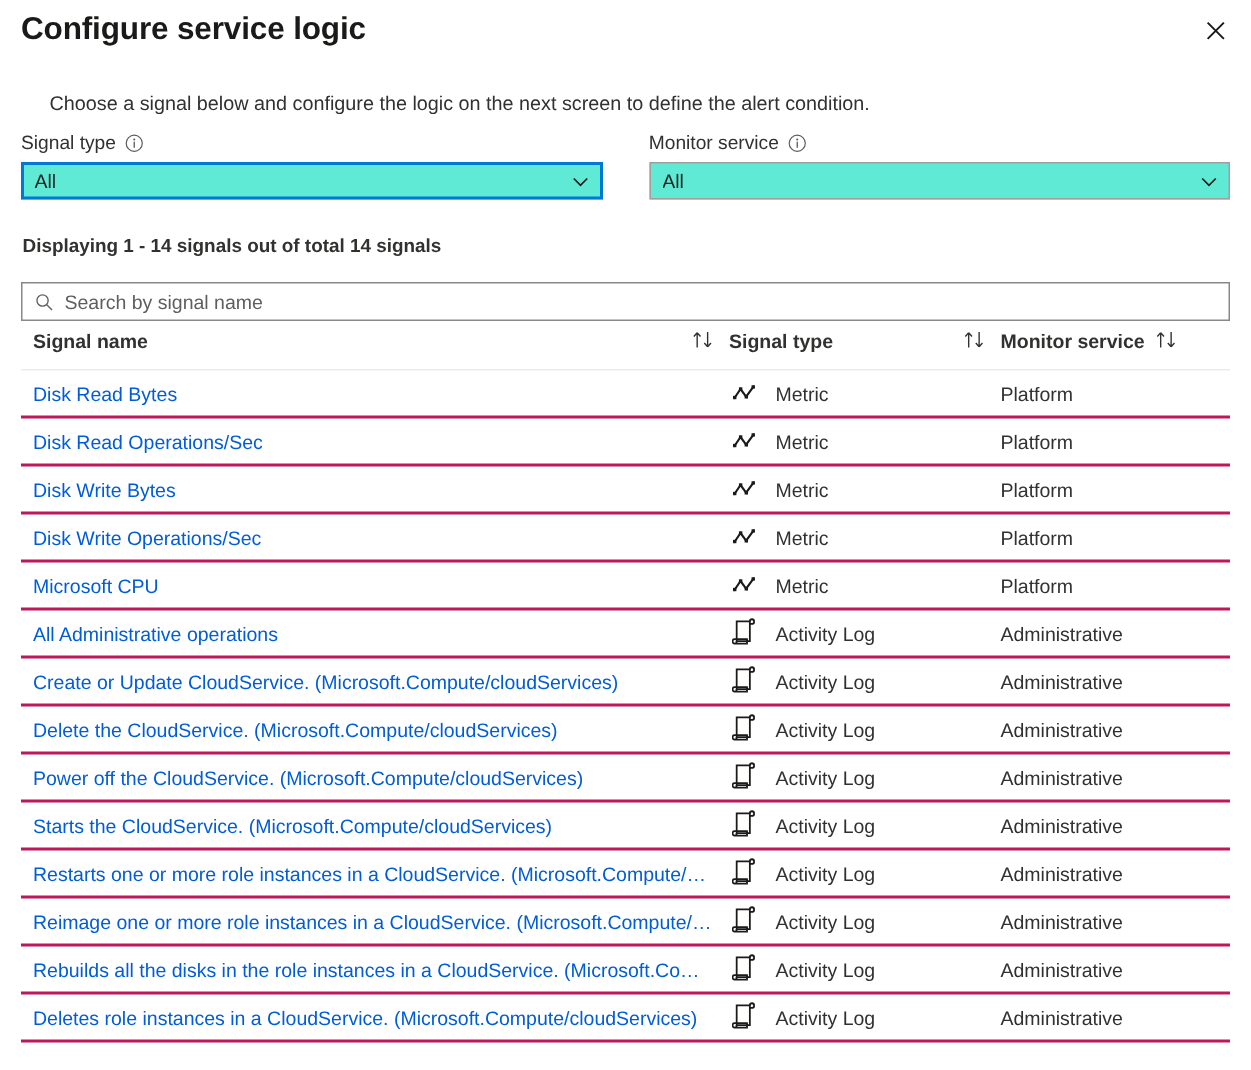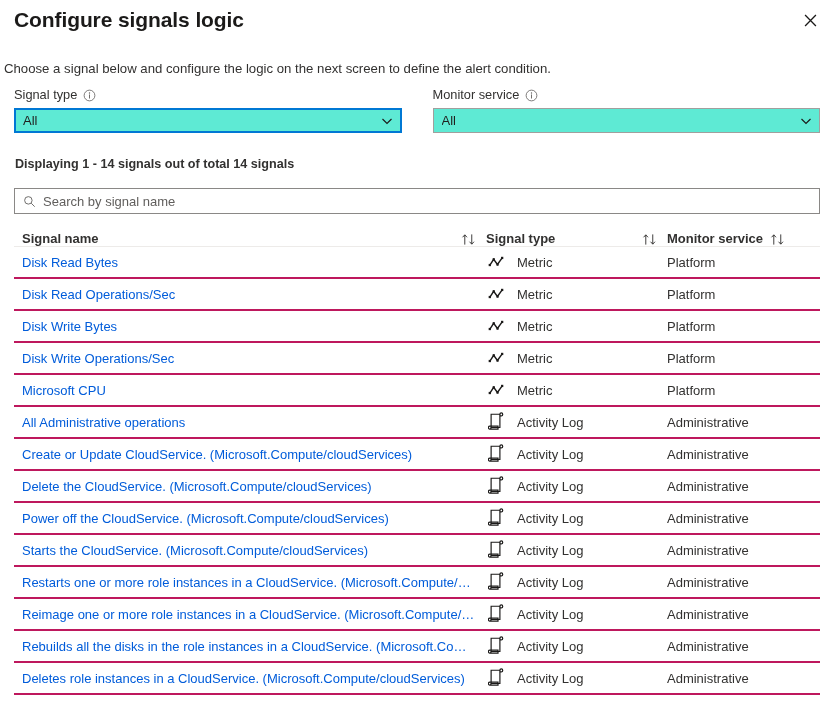--- a/index.html
+++ b/index.html
@@ -41,21 +41,21 @@
     display: flex; align-items: center; justify-content: center;
     background: transparent;
     border: none;
     cursor: pointer;
     color: #1b1a19;
   }
 
   
   .description {
     position: absolute;
-    left: 4px; top: 60px;
+    left: 33px; top: 60px;
     font-size: 13.2px;
     line-height: 18px;
     color: #323130;
     white-space: nowrap;
   }
 
   
   .filters {
     position: absolute;
     left: 14px; top: 87px;
@@ -161,21 +161,21 @@
     font-size: 13px;
     font-weight: 600;
     color: #323130;
   }
   .col-name   { width: 472px; padding-left: 8px; }
   .col-type   { width: 181px; }
   .col-svc    { width: 153px; }
 
   .hcell {
     display: flex;
-    align-items: flex-end;
+    align-items: flex-start;
     height: 100%;
     cursor: pointer;
   }
   .hcell .htext { white-space: nowrap; }
   .sort-icon {
     margin-left: auto;
     margin-right: 10px;
     color: #323130;
     font-size: 12px;
     line-height: 1;
@@ -224,21 +224,21 @@
     color: #323130;
     white-space: nowrap;
   }
 </style>
 </head>
 <body>
 
 <div class="panel">
 
   <div class="panel-header">
-    <div class="panel-title">Configure signals logic</div>
+    <div class="panel-title">Configure service logic</div>
     <button class="close-button" aria-label="Close">
       <svg width="13" height="13" viewBox="0 0 12 12" aria-hidden="true">
         <path d="M1 1 L11 11 M11 1 L1 11" stroke="currentColor" stroke-width="1.2" fill="none"></path>
       </svg>
     </button>
   </div>
 
   <div class="description">Choose a signal below and configure the logic on the next screen to define the alert condition.</div>
 
   <div class="filters">

